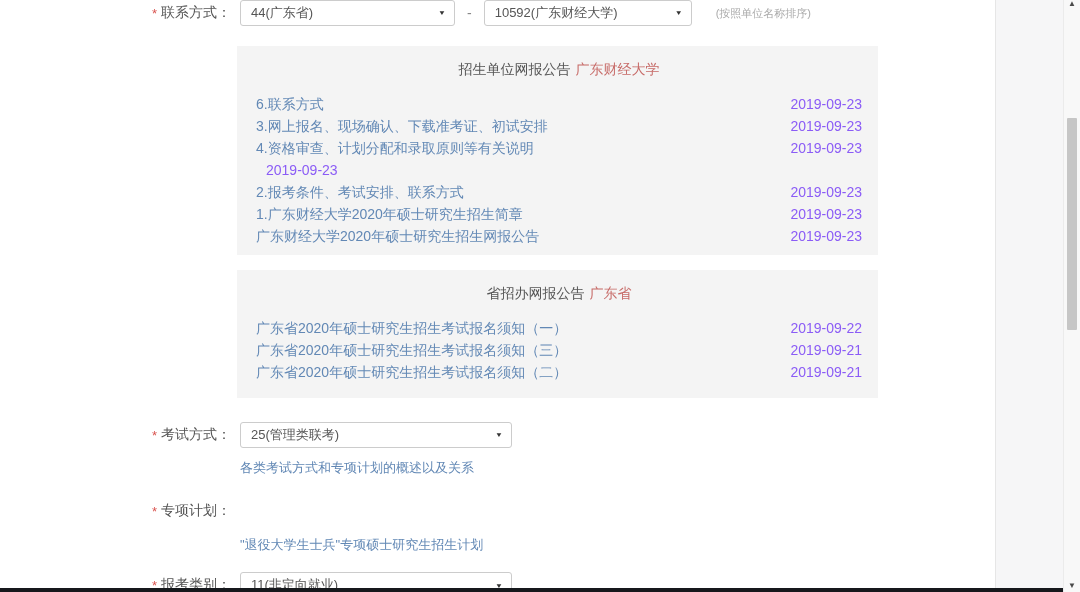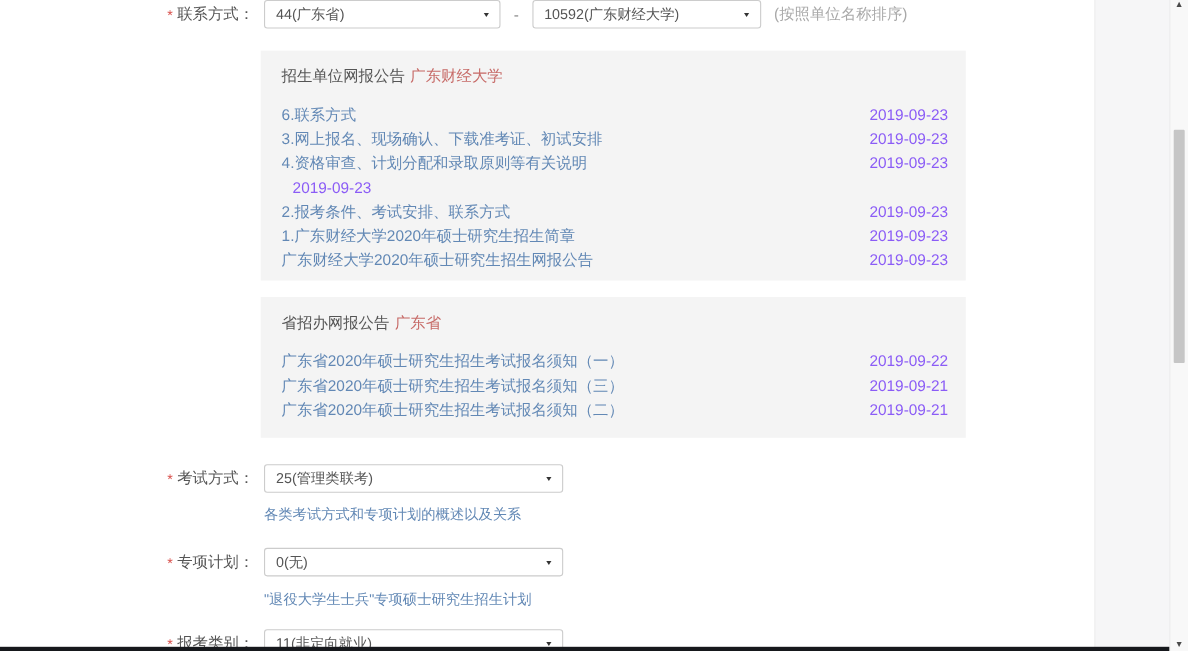--- a/index.html
+++ b/index.html
@@ -22,31 +22,31 @@
   }
   .req { color:#d9534f; margin-right:4px; font-size:13px; }
   .select-box {
     height:26px; background:#fff; border:1px solid #ccc; border-radius:3px;
     display:flex; align-items:center; justify-content:space-between;
     padding:0 8px 0 10px; font-size:13px; color:#555; cursor:pointer;gap:46px;
   }
   .select-value { white-space:nowrap; overflow:hidden; }
   .caret { font-size:8px; color:#333; margin-left:8px; transform:scaleY(0.8); }
   .dash { margin:0 12px; color:#888; }
-  .row-hint { margin-left:12px; color:#a9a9a9; font-size:14px; white-space:nowrap; }
+  .row-hint { margin-left:24px; color:#a9a9a9; font-size:11px; white-space:nowrap; }
   .helper-link {
     position:absolute; left:240px; font-size:13px; color:#6288b5;
     text-decoration:none; white-space:nowrap; cursor:pointer;
   }
   
   .panel {
     position:absolute; left:237px; width:641px;
     background:#f4f4f4; padding:13px 16px 0 19px;
   }
-  .panel-title { font-size:14px; color:#555; line-height:20px; }
+  .panel-title { font-size:14px; color:#555; line-height:20px;text-align:center; }
   .panel-title .hl { color:#c76b68; margin-left:5px; }
   .notice-list { margin-top:14px; }
   .notice-row {
     display:flex; justify-content:space-between; align-items:center;
     line-height:22px; font-size:14px;
   }
   .notice-link {
     color:#6288b5; text-decoration:none; cursor:pointer;
     white-space:nowrap; overflow:hidden; max-width:540px;
   }
@@ -171,24 +171,20 @@
       <span class="caret">▼</span>
     </div>
   </div>
   <a class="helper-link" id="helper-exam">各类考试方式和专项计划的概述以及关系</a>
 
   <div class="form-row" id="row-special">
     <div class="field-label">
       <span class="req">*</span>
       <span>专项计划：</span>
     </div>
-    <div class="select-box w-wide">
-      <span class="select-value">0(无)</span>
-      <span class="caret">▼</span>
-    </div>
   </div>
   <a class="helper-link" id="helper-special">"退役大学生士兵"专项硕士研究生招生计划</a>
 
   <div class="form-row" id="row-category">
     <div class="field-label">
       <span class="req">*</span>
       <span>报考类别：</span>
     </div>
     <div class="select-box w-wide">
       <span class="select-value">11(非定向就业)</span>

